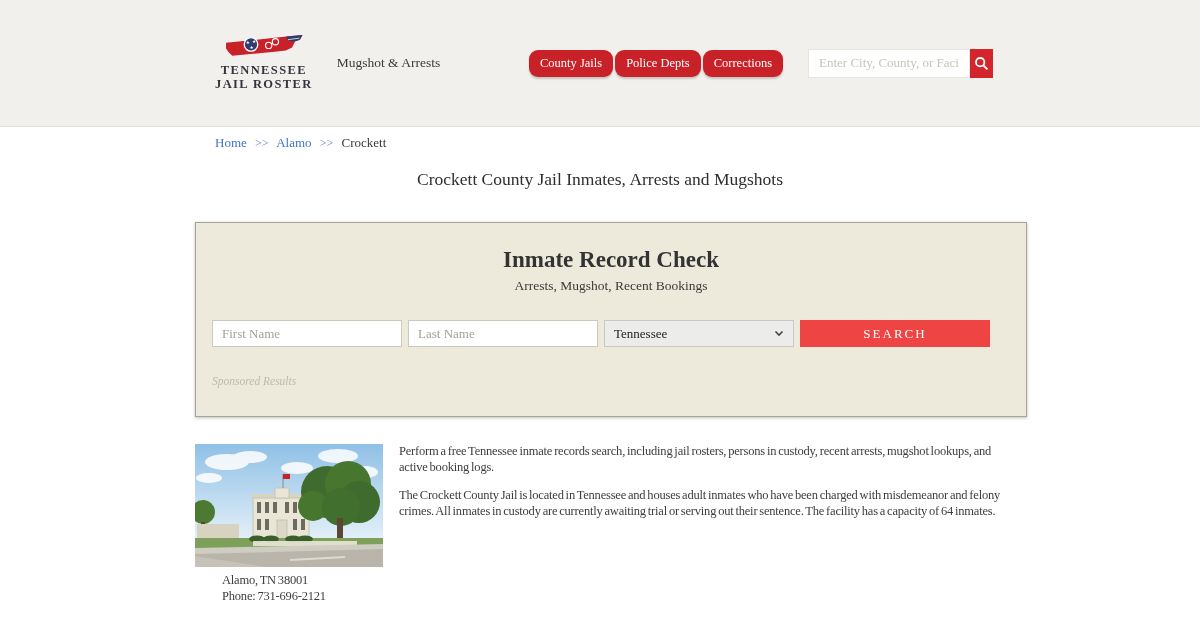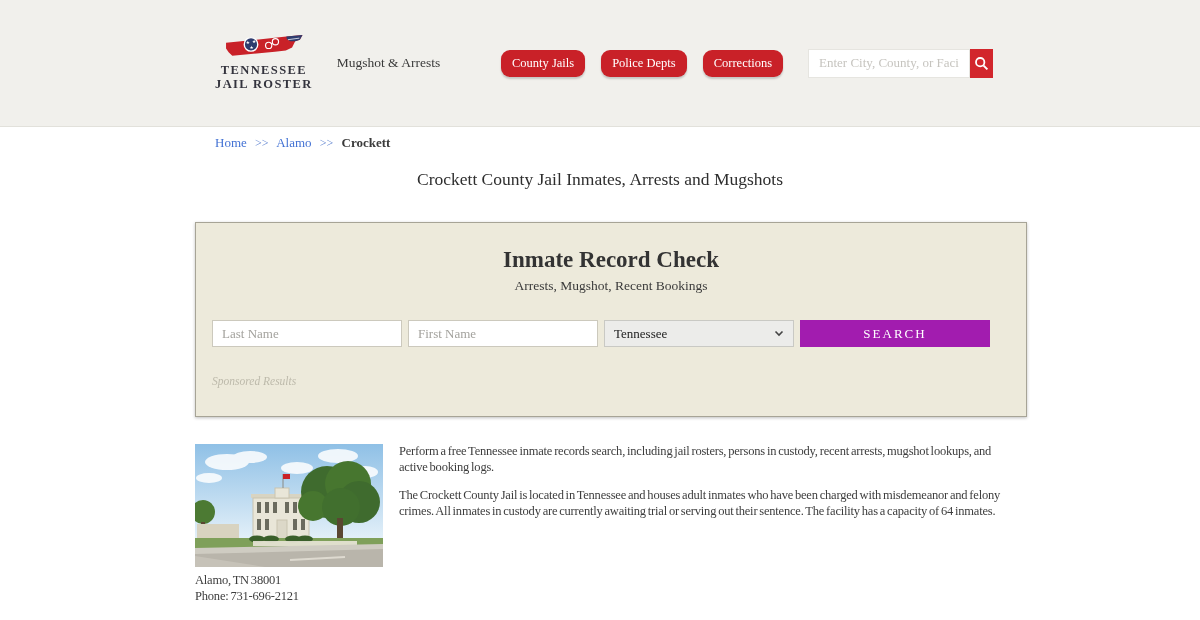--- a/index.html
+++ b/index.html
@@ -16,21 +16,21 @@
     height: 127px; background: #f1f0ec; border-bottom: 1px solid #e2e1db;
   }
   .header-inner {
     width: 810px; margin: 0 auto; height: 100%;
     display: flex; align-items: center;
   }
   .logo { margin-left: 20px; display: flex; flex-direction: column; align-items: center; cursor: pointer; }
   .logo svg { width: 78px; height: 27px; display: block; margin-bottom: 3px; }
   .logo-text { font-weight: bold; color: #33333d; font-size: 12.5px; line-height: 1.1; letter-spacing: 1.4px; text-align: center; white-space: nowrap; }
   .tagline { margin-left: 24px; font-size: 13.5px; color: #3a3a3a; }
-  .main-nav { margin-left: auto; display: flex; gap: 16px; }
+  .main-nav { margin-left: auto; display: flex; gap: 2px; }
   .nav-btn {
     background: #c92128; color: #ffffff; border: none; cursor: pointer;
     font-family: inherit; font-size: 12.5px; padding: 6px 11px;
     border-radius: 9px; box-shadow: 0 2px 2px rgba(0,0,0,0.18);
     white-space: nowrap;
   }
   .header-search { margin-left: 25px; margin-right: 12px; display: flex; align-items: center; }
   .search-input {
     width: 162px; height: 29px; border: 1px solid #e6e5e0; background: #fff;
     padding: 0 10px; font-family: inherit; font-size: 13px; color: #555; outline: none;
@@ -39,21 +39,21 @@
   .search-btn {
     width: 23px; height: 29px; background: #d2262c; border: none; cursor: pointer;
     display: flex; align-items: center; justify-content: center; padding: 0;
   }
 
   
   .main { width: 810px; margin: 0 auto; }
   .breadcrumb { margin-top: 8px; padding-left: 20px; font-size: 13px; height: 17px; }
   .crumb-link { color: #4372d4; text-decoration: none; cursor: pointer; }
   .crumb-sep { color: #5c80cf; margin: 0 5px; font-size: 12px; }
-  .crumb-current { color: #3b3b3b; font-weight: bold; }
+  .crumb-current { color: #3b3b3b; }
   .page-title {
     text-align: center; font-size: 17.5px; font-weight: normal;
     color: #2e2e2e; margin: 16px 0 0 0; line-height: 22px;
   }
 
   
   .panel {
     margin-top: 32px; width: 832px; background: #edeadb;
     border: 1px solid #a7a496; box-shadow: 0 1px 3px rgba(0,0,0,0.25);
     padding: 16px;
@@ -65,32 +65,32 @@
     width: 190px; height: 27px; border: 1px solid #ccc9bd; background: #fff;
     padding: 0 9px; font-family: inherit; font-size: 13px; color: #444; outline: none;
   }
   .text-input::placeholder { color: #a3a29d; }
   .state-select {
     width: 190px; height: 27px; background: #ececea; border: 1px solid #c9c9c4;
     display: flex; align-items: center; justify-content: space-between;
     padding: 0 9px; font-size: 13px; color: #222; cursor: pointer;
   }
   .search-submit {
-    width: 190px; height: 27px; background: #a21caf; border: none; cursor: pointer;
+    width: 190px; height: 27px; background: #ef4444; border: none; cursor: pointer;
     color: #fff; font-family: inherit; font-size: 13px; letter-spacing: 2px;
   }
   .sponsored { margin: 28px 0 13px 0; font-size: 11.5px; color: #bdbaab; font-style: italic; }
 
   
   .content { margin-top: 27px; display: flex; font-size: 12.5px; line-height: 15.5px; letter-spacing: -0.2px; word-spacing: -1px; color: #3d3d3d; }
   .left-col { width: 188px; flex: none; }
   .photo { width: 188px; height: 123px; display: block; }
   .photo svg { display: block; width: 188px; height: 123px; }
   .addr-line { display: block; }
-  .left-addr { margin-top: 6px; }
+  .left-addr { margin-top: 6px; margin-left: 27px; }
   .mail-heading { margin-top: 14px; color: #3d3d3d; }
   .right-col { flex: 1; margin-left: 16px; }
   .right-col p { margin: 0 0 13px 0; }
 </style>
 </head>
 <body>
 
 <header class="site-header">
   <div class="header-inner">
     <div class="logo">
@@ -140,22 +140,22 @@
     <span class="crumb-sep">&gt;&gt;</span>
     <span class="crumb-current">Crockett</span>
   </div>
 
   <h1 class="page-title">Crockett County Jail Inmates, Arrests and Mugshots</h1>
 
   <section class="panel">
     <h2 class="panel-title">Inmate Record Check</h2>
     <div class="panel-sub">Arrests, Mugshot, Recent Bookings</div>
     <div class="form-row">
+      <input class="text-input" type="text" placeholder="First Name" style="">
       <input class="text-input" type="text" placeholder="Last Name" style="">
-      <input class="text-input" type="text" placeholder="First Name" style="">
       <div class="state-select" role="combobox">
         <span>Tennessee</span>
         <svg width="10" height="7" viewBox="0 0 10 7" aria-hidden="true">
           <polyline points="1.5,1.5 5,5 8.5,1.5" fill="none" stroke="#444444" stroke-width="1.6"></polyline>
         </svg>
       </div>
       <button class="search-submit">SEARCH</button>
     </div>
     <div class="sponsored">Sponsored Results</div>
   </section>

